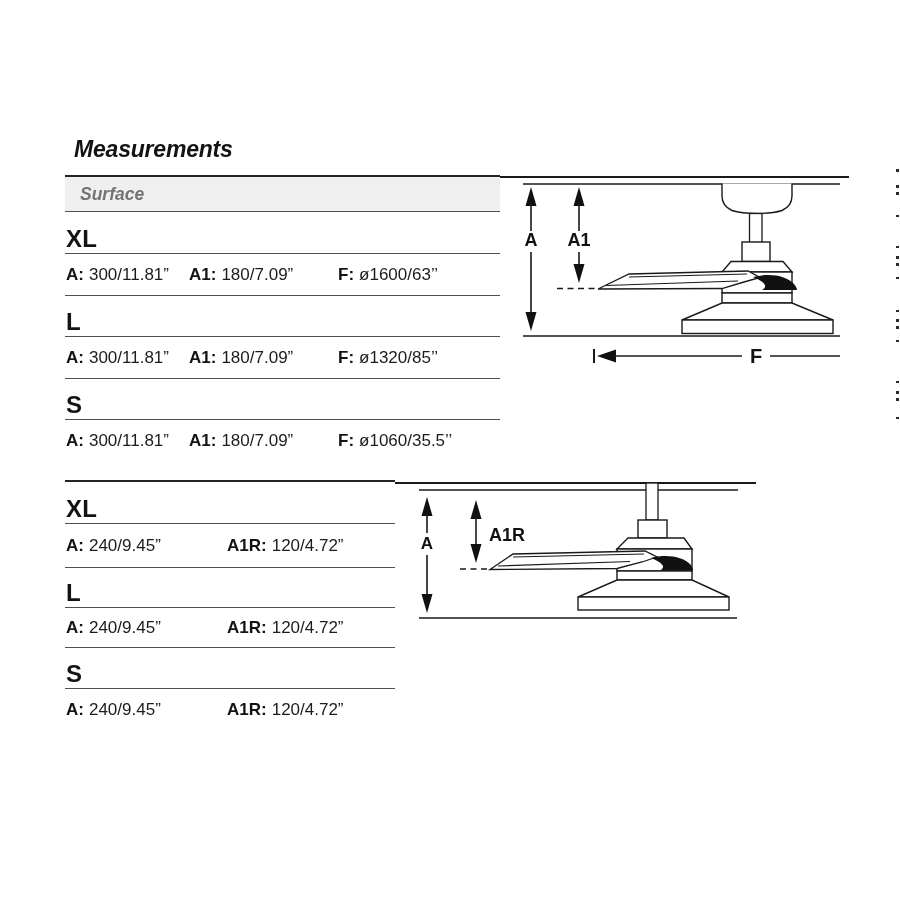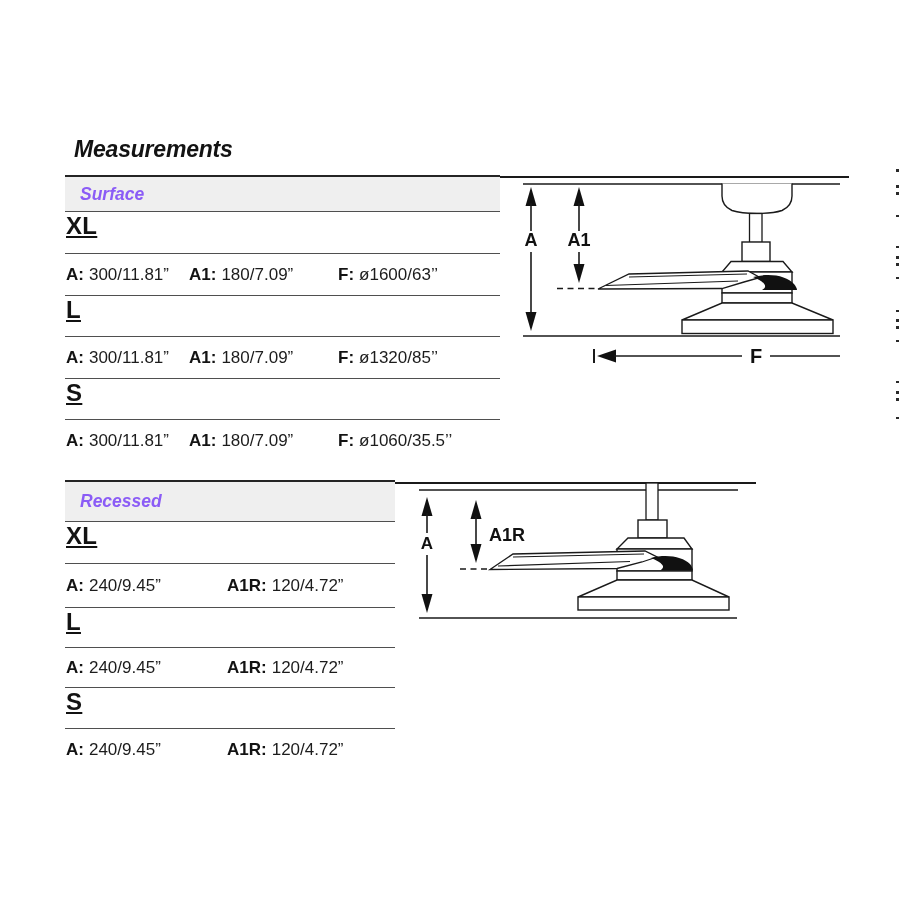--- a/index.html
+++ b/index.html
@@ -10,23 +10,23 @@
   .title{
     position:absolute;left:74px;top:136px;
     font-size:23px;font-weight:bold;font-style:italic;letter-spacing:-0.2px;color:#131313;
   }
   .spec-table{position:absolute;border-top:2px solid #242424;}
   .thead{
     background:#efefef;border-bottom:1.5px solid #4f4f4f;
     display:flex;align-items:center;box-sizing:border-box;
   }
   .thead-label{
-    padding-left:15px;font-size:17.5px;font-weight:bold;font-style:italic;color:#8b5cf6;
+    padding-left:15px;font-size:17.5px;font-weight:bold;font-style:italic;color:#737373;
   }
-  .size-row{display:flex;align-items:flex-start;box-sizing:border-box;text-decoration:underline;}
+  .size-row{display:flex;align-items:flex-end;box-sizing:border-box;}
   .size-row.bt{border-top:1.5px solid #4f4f4f;}
   .size-label{padding-left:1px;font-size:24px;font-weight:bold;letter-spacing:0.3px;color:#131313;}
   .spec-row{position:relative;border-top:1.5px solid #4f4f4f;box-sizing:border-box;text-align:center;}
   .spec{position:absolute;top:50%;transform:translateY(-50%);white-space:nowrap;font-size:17px;}
   .spec-label{font-weight:bold;color:#131313;}
   .spec-value{margin-left:5px;color:#1c1c1c;}
   .diagram{position:absolute;}
   .diagram text{font-family:"Liberation Sans","DejaVu Sans",sans-serif;font-weight:bold;fill:#111111;}
   .edge-mark{position:absolute;left:896px;width:3px;background:#2a2a2a;}
 </style>
@@ -106,23 +106,20 @@
     <g stroke-width="1.6">
       <line x1="594" y1="349" x2="594" y2="363" stroke-width="2"></line>
       <polygon points="597,356 616,349.5 616,362.5" fill="#111111" stroke="none"></polygon>
       <line x1="614" y1="356" x2="742" y2="356"></line>
       <line x1="770" y1="356" x2="840" y2="356"></line>
     </g>
     <text x="756" y="363" font-size="20" text-anchor="middle" stroke="none">F</text>
   </svg>
 
   <section class="spec-table" style="left:65px;top:480px;width:330px;">
-    <div class="thead" style="height:40px;">
-      <span class="thead-label">Recessed</span>
-    </div>
 
     <div class="size-row" style="height:41px;">
       <span class="size-label">XL</span>
     </div>
     <div class="spec-row" style="height:44px;">
       <span class="spec" style="left:1px;"><span class="spec-label">A:</span><span class="spec-value">240/9.45”</span></span>
       <span class="spec" style="left:162px;"><span class="spec-label">A1R:</span><span class="spec-value">120/4.72”</span></span>
     </div>
 
     <div class="size-row bt" style="height:40px;">

